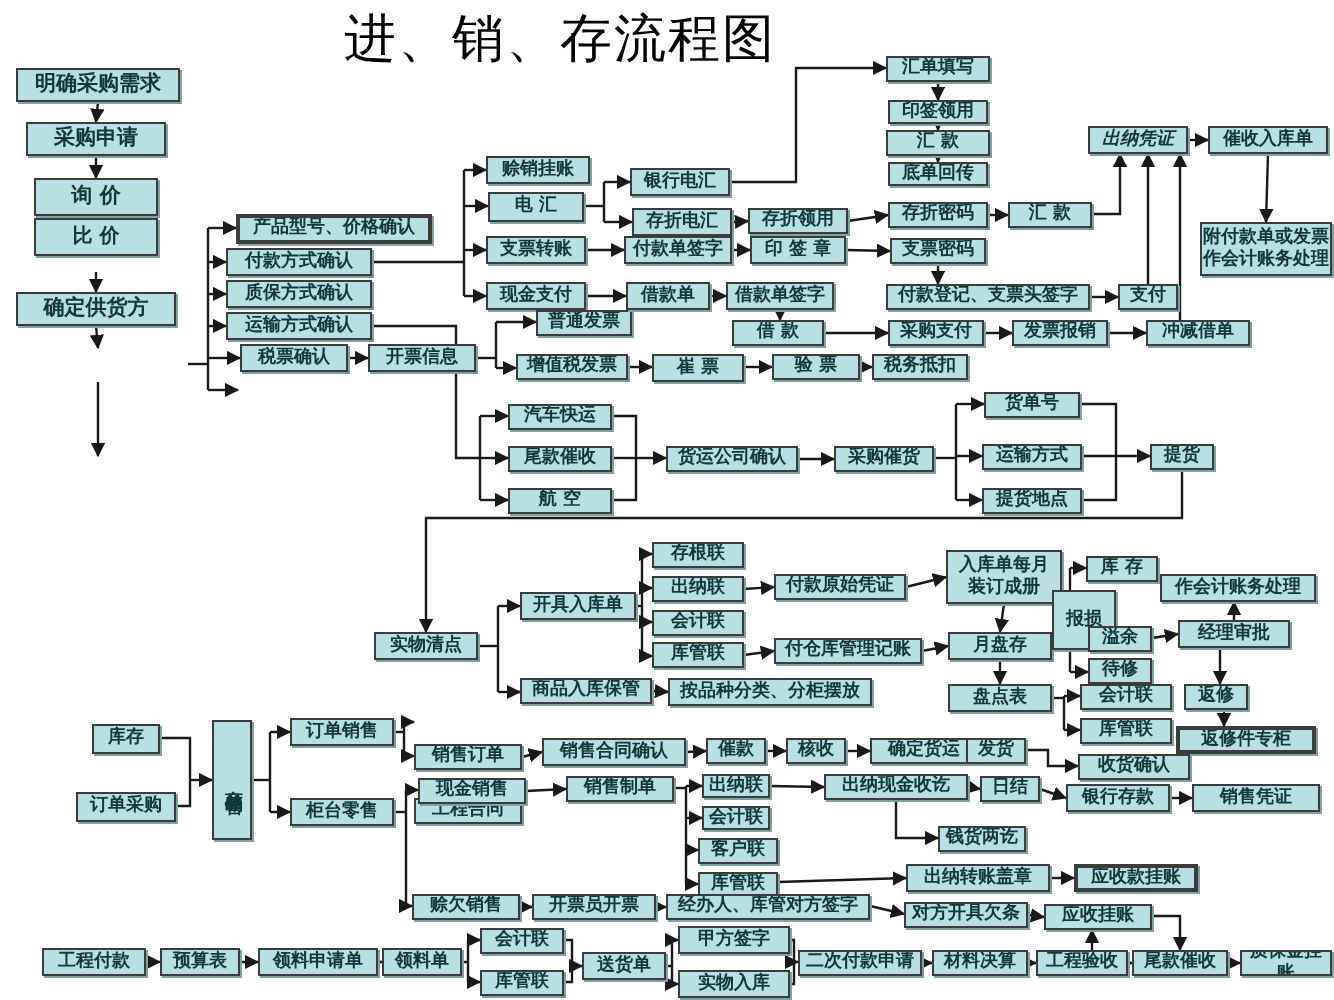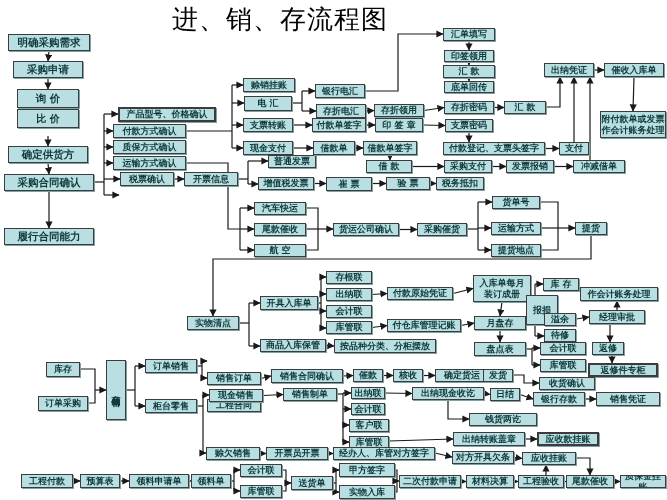--- a/index.html
+++ b/index.html
@@ -197,22 +197,20 @@
       <polyline points="461,481.5 466,481.5" fill="none" stroke="#191919" stroke-width="1.2" marker-end="url(#arr)"></polyline>
       <polyline points="514,481.5 518,481.5" fill="none" stroke="#191919" stroke-width="1.2" marker-end="url(#arr)"></polyline>
       <polyline points="564,481.5 566,481.5" fill="none" stroke="#191919" stroke-width="1.2" marker-end="url(#arr)"></polyline>
       <polyline points="614,481.5 620,481.5" fill="none" stroke="#191919" stroke-width="1.2" marker-end="url(#arr)"></polyline>
     </svg>
     <div class="node" style="left: 8px; top: 34px; width: 82px; height: 17px; font-size: 10.5px;">明确采购需求</div>
     <div class="node" style="left: 13px; top: 61px; width: 70px; height: 17px; font-size: 10.5px;">采购申请</div>
     <div class="node" style="left: 17px; top: 89px; width: 62px; height: 19px; font-size: 10.5px;">询  价</div>
     <div class="node" style="left: 17px; top: 109px; width: 62px; height: 19px; font-size: 10px;">比  价</div>
     <div class="node" style="left: 8px; top: 146px; width: 80px; height: 17px; font-size: 10.5px;">确定供货方</div>
-    <div class="node" style="left: 4px; top: 174px; width: 90px; height: 17px; font-size: 10.5px;">采购合同确认</div>
-    <div class="node" style="left: 4px; top: 228px; width: 90px; height: 17px; font-size: 10.5px;">履行合同能力</div>
     <div class="node emph" style="left: 118px; top: 107px; width: 98px; height: 15px;">产品型号、价格确认</div>
     <div class="node" style="left: 113px; top: 124px; width: 73px; height: 14px;">付款方式确认</div>
     <div class="node" style="left: 113px; top: 140px; width: 73px; height: 14px;">质保方式确认</div>
     <div class="node" style="left: 113px; top: 156px; width: 73px; height: 14px;">运输方式确认</div>
     <div class="node" style="left: 120px; top: 172px; width: 54px; height: 14px;">税票确认</div>
     <div class="node" style="left: 184px; top: 172px; width: 54px; height: 14px;">开票信息</div>
     <div class="node" style="left: 243px; top: 78px; width: 52px; height: 14px;">赊销挂账</div>
     <div class="node" style="left: 244px; top: 96px; width: 48px; height: 15px;">电  汇</div>
     <div class="node" style="left: 243px; top: 118px; width: 50px; height: 14px;">支票转账</div>
     <div class="node" style="left: 243px; top: 141px; width: 50px; height: 14px;">现金支付</div>
@@ -228,21 +226,21 @@
     <div class="node" style="left: 363px; top: 141px; width: 54px; height: 14px;">借款单签字</div>
     <div class="node" style="left: 374px; top: 104px; width: 50px; height: 13px;">存折领用</div>
     <div class="node" style="left: 375px; top: 118px; width: 48px; height: 14px;">印 签 章</div>
     <div class="node" style="left: 443px; top: 28px; width: 52px; height: 13px;">汇单填写</div>
     <div class="node" style="left: 444px; top: 50px; width: 50px; height: 12px;">印签领用</div>
     <div class="node" style="left: 443px; top: 65px; width: 52px; height: 13px;">汇  款</div>
     <div class="node" style="left: 444px; top: 81px; width: 50px; height: 12px;">底单回传</div>
     <div class="node" style="left: 444px; top: 101px; width: 50px; height: 13px;">存折密码</div>
     <div class="node" style="left: 445px; top: 119px; width: 48px; height: 13px;">支票密码</div>
     <div class="node" style="left: 504px; top: 101px; width: 42px; height: 13px;">汇  款</div>
-    <div class="node" style="left: 544px; top: 63px; width: 50px; height: 14px;">出纳凭证</div>
+    <div class="node" style="left: 544px; top: 63px; width: 50px; height: 14px; font-style: italic;">出纳凭证</div>
     <div class="node" style="left: 604px; top: 63px; width: 60px; height: 14px;">催收入库单</div>
     <div class="node" style="left: 600px; top: 111px; width: 66px; height: 27px;">附付款单或发票
 作会计账务处理</div>
     <div class="node" style="left: 443px; top: 142px; width: 102px; height: 13px;">付款登记、支票头签字</div>
     <div class="node" style="left: 559px; top: 142px; width: 30px; height: 13px;">支付</div>
     <div class="node" style="left: 366px; top: 160px; width: 46px; height: 13px;">借  款</div>
     <div class="node" style="left: 444px; top: 160px; width: 48px; height: 13px;">采购支付</div>
     <div class="node" style="left: 506px; top: 160px; width: 48px; height: 13px;">发票报销</div>
     <div class="node" style="left: 573px; top: 160px; width: 52px; height: 13px;">冲减借单</div>
     <div class="node" style="left: 254px; top: 202px; width: 52px; height: 13px;">汽车快运</div>
@@ -295,21 +293,21 @@
     <div class="node" style="left: 539px; top: 377px; width: 56px; height: 13px;">收货确认</div>
     <div class="node" style="left: 283px; top: 388px; width: 54px; height: 13px;">销售制单</div>
     <div class="node" style="left: 351px; top: 387px; width: 34px; height: 12px;">出纳联</div>
     <div class="node" style="left: 351px; top: 403px; width: 34px; height: 12px;">会计联</div>
     <div class="node" style="left: 349px; top: 419px; width: 40px; height: 13px;">客户联</div>
     <div class="node" style="left: 349px; top: 436px; width: 40px; height: 13px;">库管联</div>
     <div class="node" style="left: 412px; top: 387px; width: 72px; height: 13px;">出纳现金收讫</div>
     <div class="node" style="left: 490px; top: 388px; width: 30px; height: 13px;">日结</div>
     <div class="node" style="left: 533px; top: 392px; width: 52px; height: 14px;">银行存款</div>
     <div class="node" style="left: 596px; top: 392px; width: 64px; height: 14px;">销售凭证</div>
-    <div class="node" style="left: 469px; top: 413px; width: 68px; height: 13px;">钱货两讫</div>
+    <div class="node" style="left: 469px; top: 413px; width: 44px; height: 13px;">钱货两讫</div>
     <div class="node" style="left: 453px; top: 432px; width: 72px; height: 14px;">出纳转账盖章</div>
     <div class="node emph" style="left: 537px; top: 432px; width: 62px; height: 14px;">应收款挂账</div>
     <div class="node" style="left: 452px; top: 451px; width: 62px; height: 13px;">对方开具欠条</div>
     <div class="node" style="left: 522px; top: 452px; width: 54px; height: 13px;">应收挂账</div>
     <div class="node" style="left: 266px; top: 447px; width: 62px; height: 13px;">开票员开票</div>
     <div class="node" style="left: 333px; top: 447px; width: 102px; height: 13px;">经办人、库管对方签字</div>
     <div class="node" style="left: 21px; top: 474px; width: 52px; height: 14px;">工程付款</div>
     <div class="node" style="left: 80px; top: 474px; width: 40px; height: 14px;">预算表</div>
     <div class="node" style="left: 129px; top: 474px; width: 60px; height: 14px;">领料申请单</div>
     <div class="node" style="left: 191px; top: 474px; width: 40px; height: 14px;">领料单</div>

